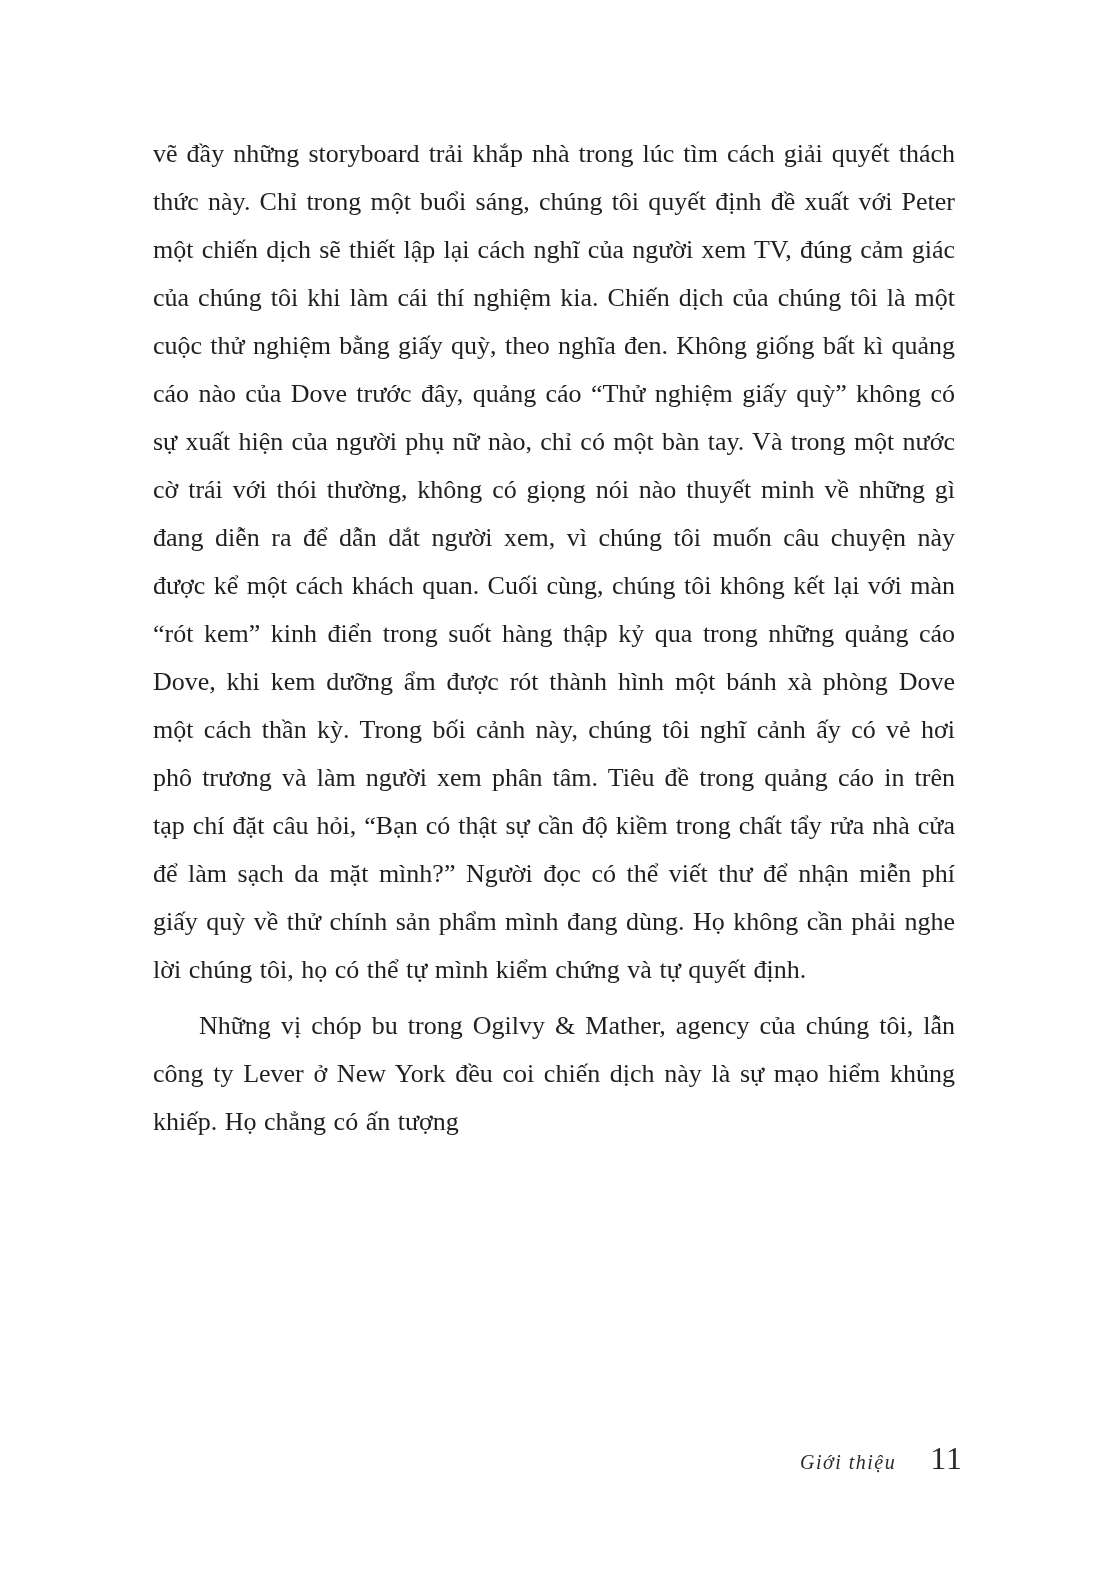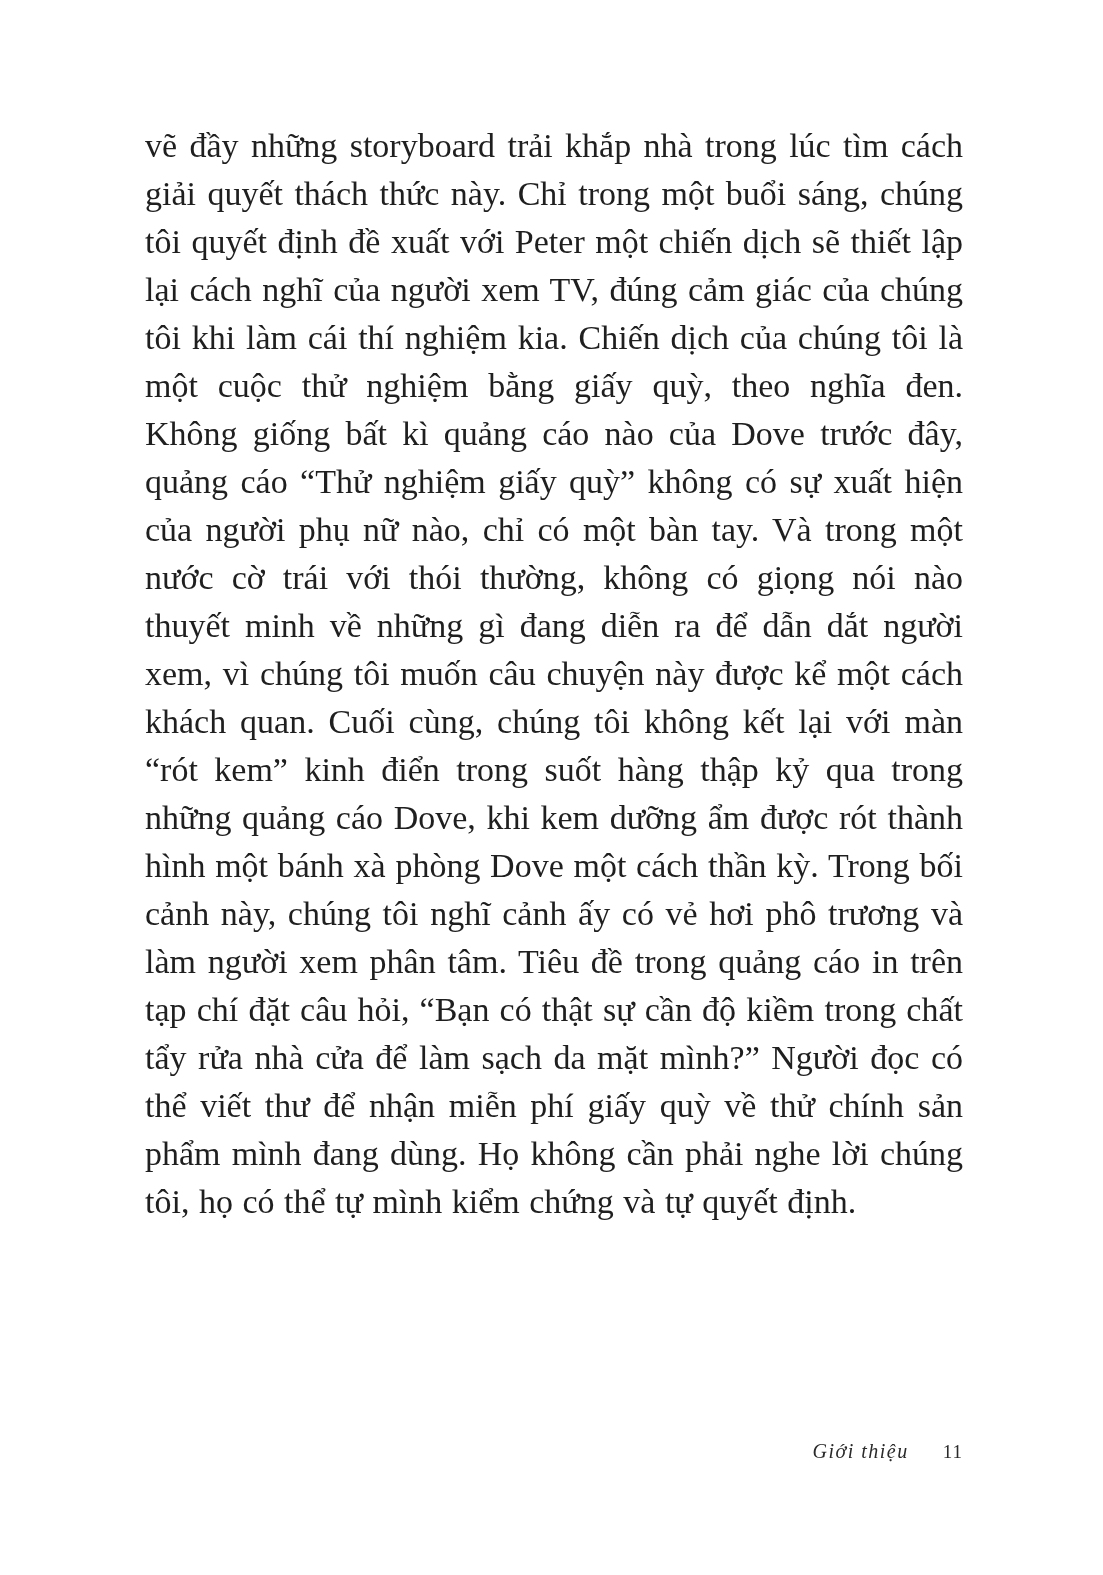--- a/index.html
+++ b/index.html
@@ -20,22 +20,22 @@
     inset: 0;
     background: #ffffff;
   }
   .text-block {
     position: absolute;
     left: 145px;
     top: 122px;
     width: 818px;
   }
   .text-block p {
-    margin: 0;
-    font-size: 34px;
+    margin: 8px;
+    font-size: 26px;
     line-height: 48px;
     text-align: justify;
     text-justify: inter-word;
     word-spacing: 1px;
   }
   .text-block p.indent {
     text-indent: 46px;
   }
   .footer {
     position: absolute;
@@ -45,33 +45,34 @@
     text-align: right;
     white-space: nowrap;
   }
   .footer .section {
     font-style: italic;
     font-size: 20px;
     letter-spacing: 1.5px;
     color: #2a2a2a;
   }
   .footer .pagenum {
-    font-size: 19px;
+    font-size: 32px;
     margin-left: 30px;
     color: #2a2a2a;
     letter-spacing: 1px;
   }
 </style>
 </head>
 <body>
 
 <div class="page">
 
   <div class="text-block">
     <p>vẽ đầy những storyboard trải khắp nhà trong lúc tìm cách giải quyết thách thức này. Chỉ trong một buổi sáng, chúng tôi quyết định đề xuất với Peter một chiến dịch sẽ thiết lập lại cách nghĩ của người xem TV, đúng cảm giác của chúng tôi khi làm cái thí nghiệm kia. Chiến dịch của chúng tôi là một cuộc thử nghiệm bằng giấy quỳ, theo nghĩa đen. Không giống bất kì quảng cáo nào của Dove trước đây, quảng cáo “Thử nghiệm giấy quỳ” không có sự xuất hiện của người phụ nữ nào, chỉ có một bàn tay. Và trong một nước cờ trái với thói thường, không có giọng nói nào thuyết minh về những gì đang diễn ra để dẫn dắt người xem, vì chúng tôi muốn câu chuyện này được kể một cách khách quan. Cuối cùng, chúng tôi không kết lại với màn “rót kem” kinh điển trong suốt hàng thập kỷ qua trong những quảng cáo Dove, khi kem dưỡng ẩm được rót thành hình một bánh xà phòng Dove một cách thần kỳ. Trong bối cảnh này, chúng tôi nghĩ cảnh ấy có vẻ hơi phô trương và làm người xem phân tâm. Tiêu đề trong quảng cáo in trên tạp chí đặt câu hỏi, “Bạn có thật sự cần độ kiềm trong chất tẩy rửa nhà cửa để làm sạch da mặt mình?” Người đọc có thể viết thư để nhận miễn phí giấy quỳ về thử chính sản phẩm mình đang dùng. Họ không cần phải nghe lời chúng tôi, họ có thể tự mình kiểm chứng và tự quyết định.</p>
+    <p class="indent">Những vị chóp bu trong Ogilvy &amp; Mather, agency của chúng tôi, lẫn công ty Lever ở New York đều coi chiến dịch này là sự mạo hiểm khủng khiếp. Họ chẳng có ấn tượng</p>
   </div>
 
   <div class="footer">
     <span class="section">Giới thiệu</span>
     <span class="pagenum">11</span>
   </div>
 
 </div>
 
 </body></html>

